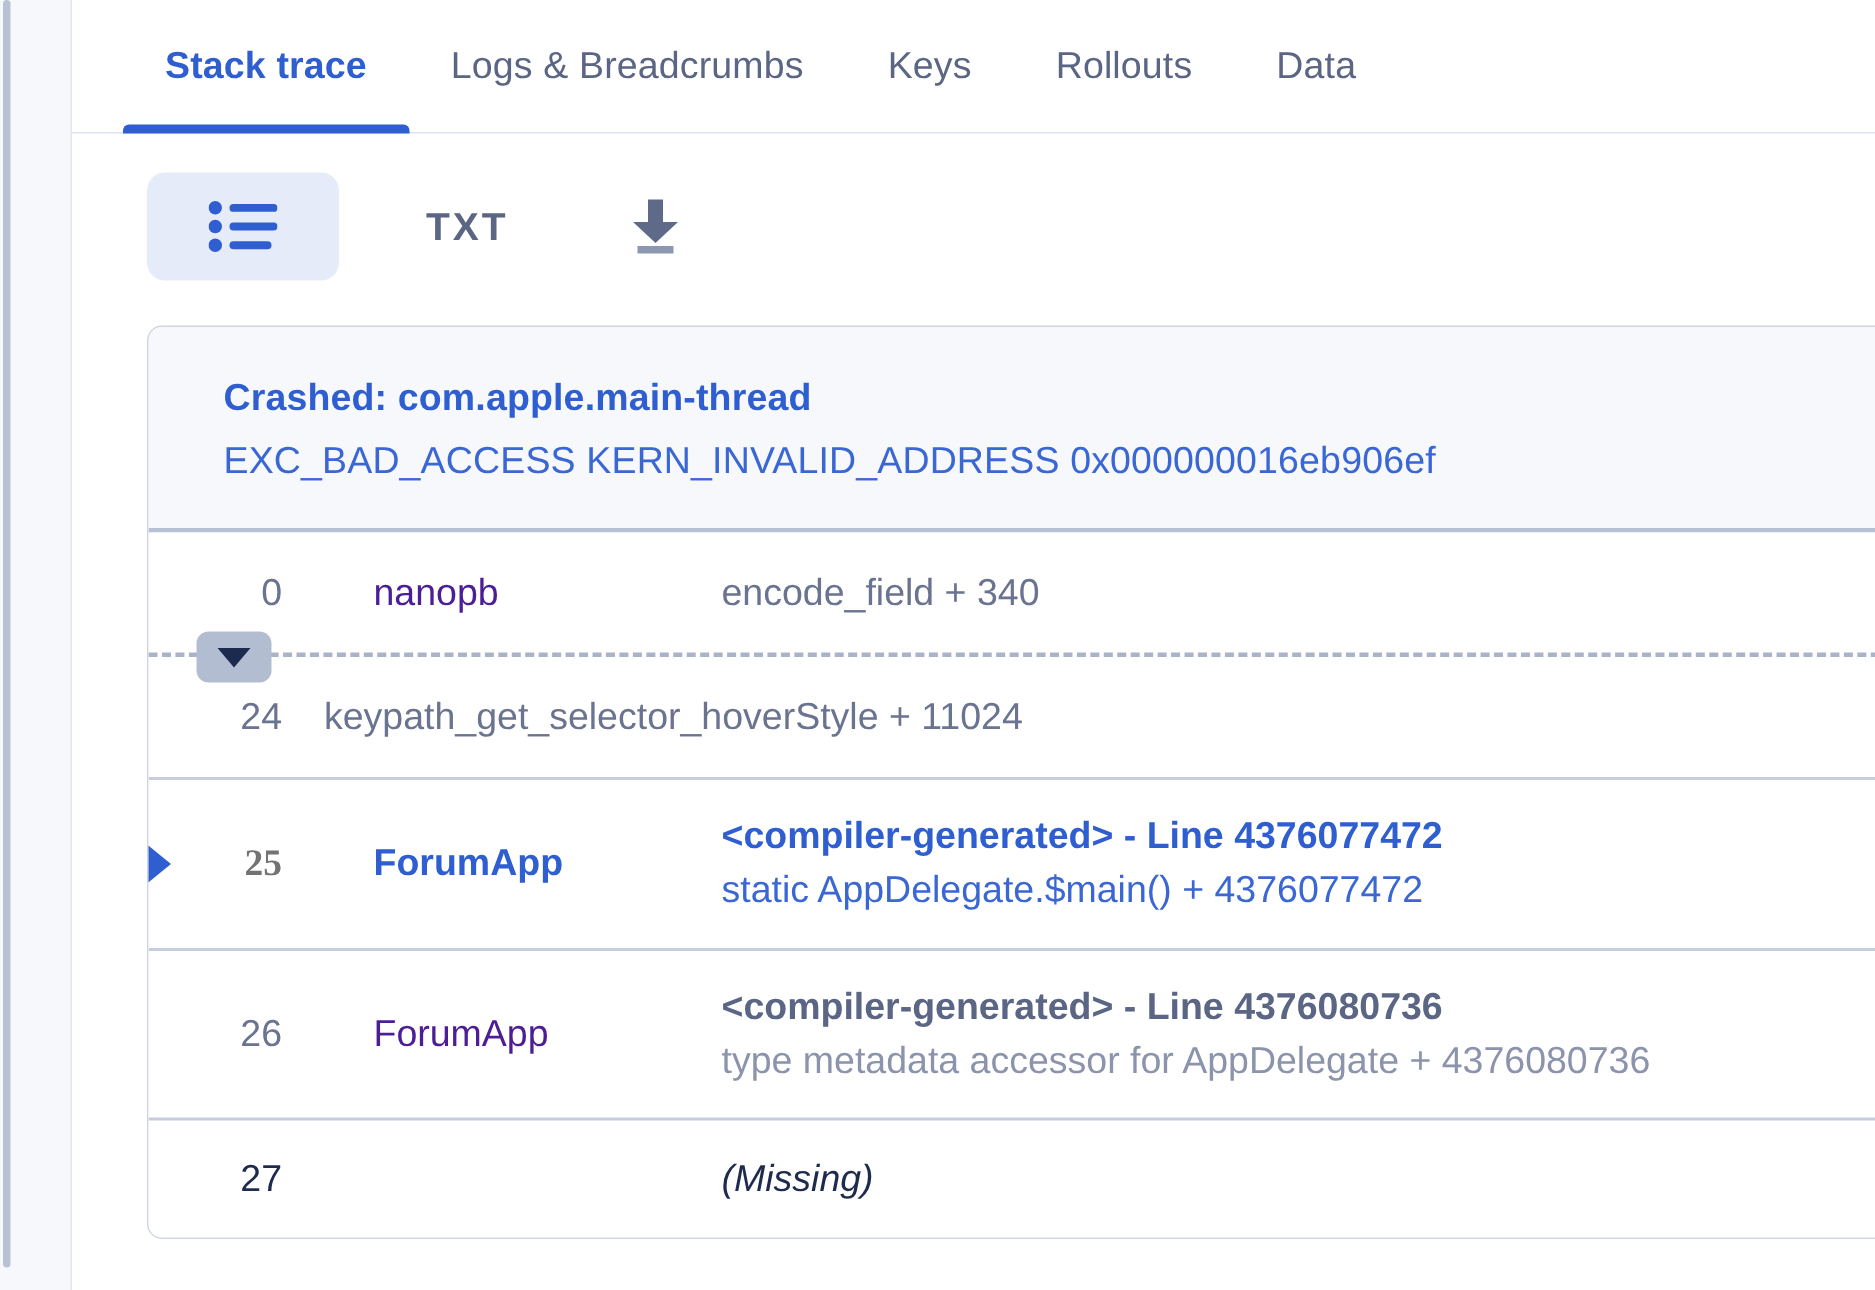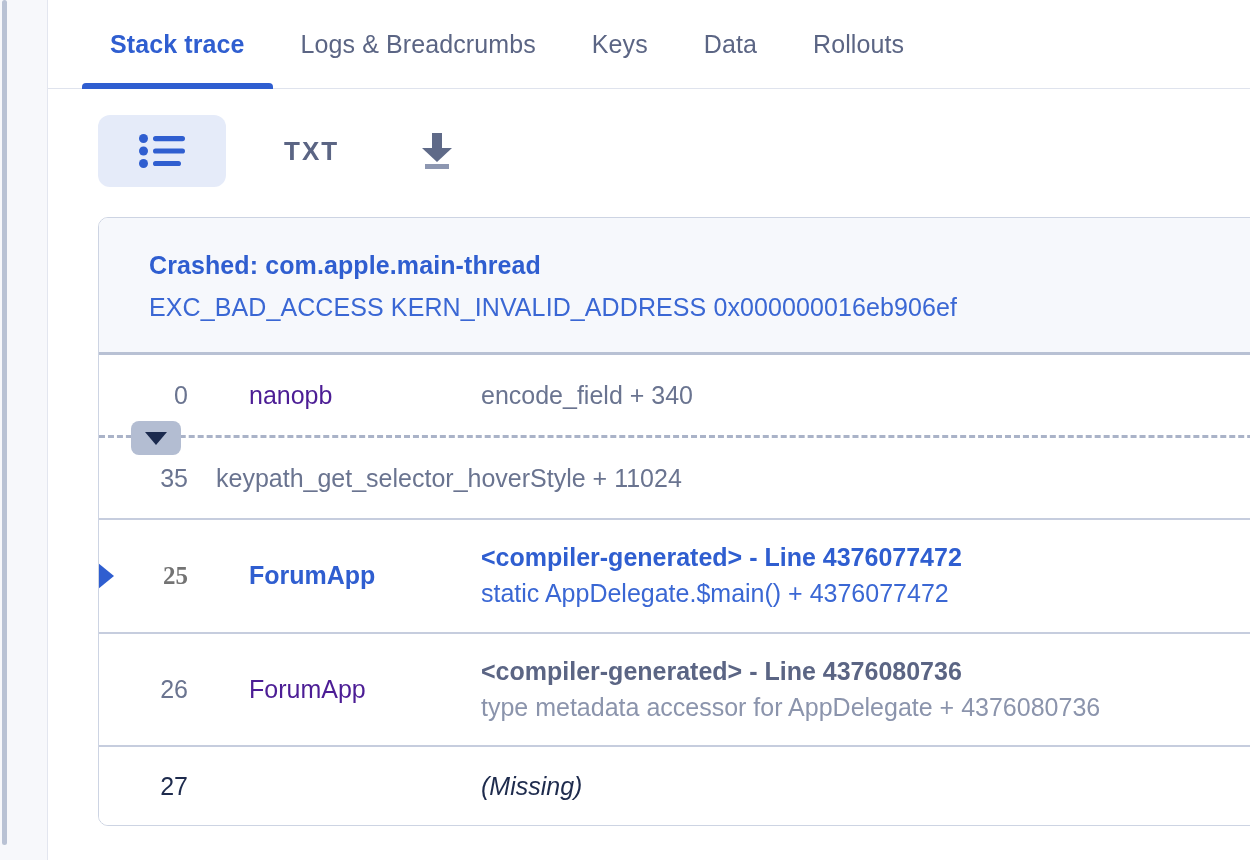--- a/index.html
+++ b/index.html
@@ -245,25 +245,25 @@
       </button>
       <button class="tab">
         <span class="tab-inner">Logs &amp; Breadcrumbs</span>
 
       </button>
       <button class="tab">
         <span class="tab-inner">Keys</span>
 
       </button>
       <button class="tab">
+        <span class="tab-inner">Rollouts</span>
+
+      </button>
+      <button class="tab">
         <span class="tab-inner">Data</span>
-
-      </button>
-      <button class="tab">
-        <span class="tab-inner">Rollouts</span>
 
       </button>
     </nav>
 
     <div id="toolbar">
 
       <button id="view-list-button">
         <span>
           <svg class="list-icon" viewBox="0 0 46 36" xmlns="http://www.w3.org/2000/svg">
             <circle cx="4.5" cy="5.5" r="4.5" fill="#2f5ed0"></circle>
@@ -303,21 +303,21 @@
         <div class="col-symbol">encode_field + 340</div>
       </div>
 
       <div id="collapse-divider">
         <button id="expand-frames-button">
           <span class="chev-down"></span>
         </button>
       </div>
 
       <div class="frame-row" style="border-top:none;">
-        <div class="col-index">35</div>
+        <div class="col-index">24</div>
         <div class="col-symbol">keypath_get_selector_hoverStyle + 11024</div>
       </div>
 
       <div class="frame-row app row-pad-tall">
         <span class="row-marker"></span>
         <div class="col-index">25</div>
         <div class="col-package">ForumApp</div>
         <div class="col-symbol">
           <div class="sym-line">&lt;compiler-generated&gt; - Line 4376077472</div>
           <div class="sym-sub">static AppDelegate.$main() + 4376077472</div>

